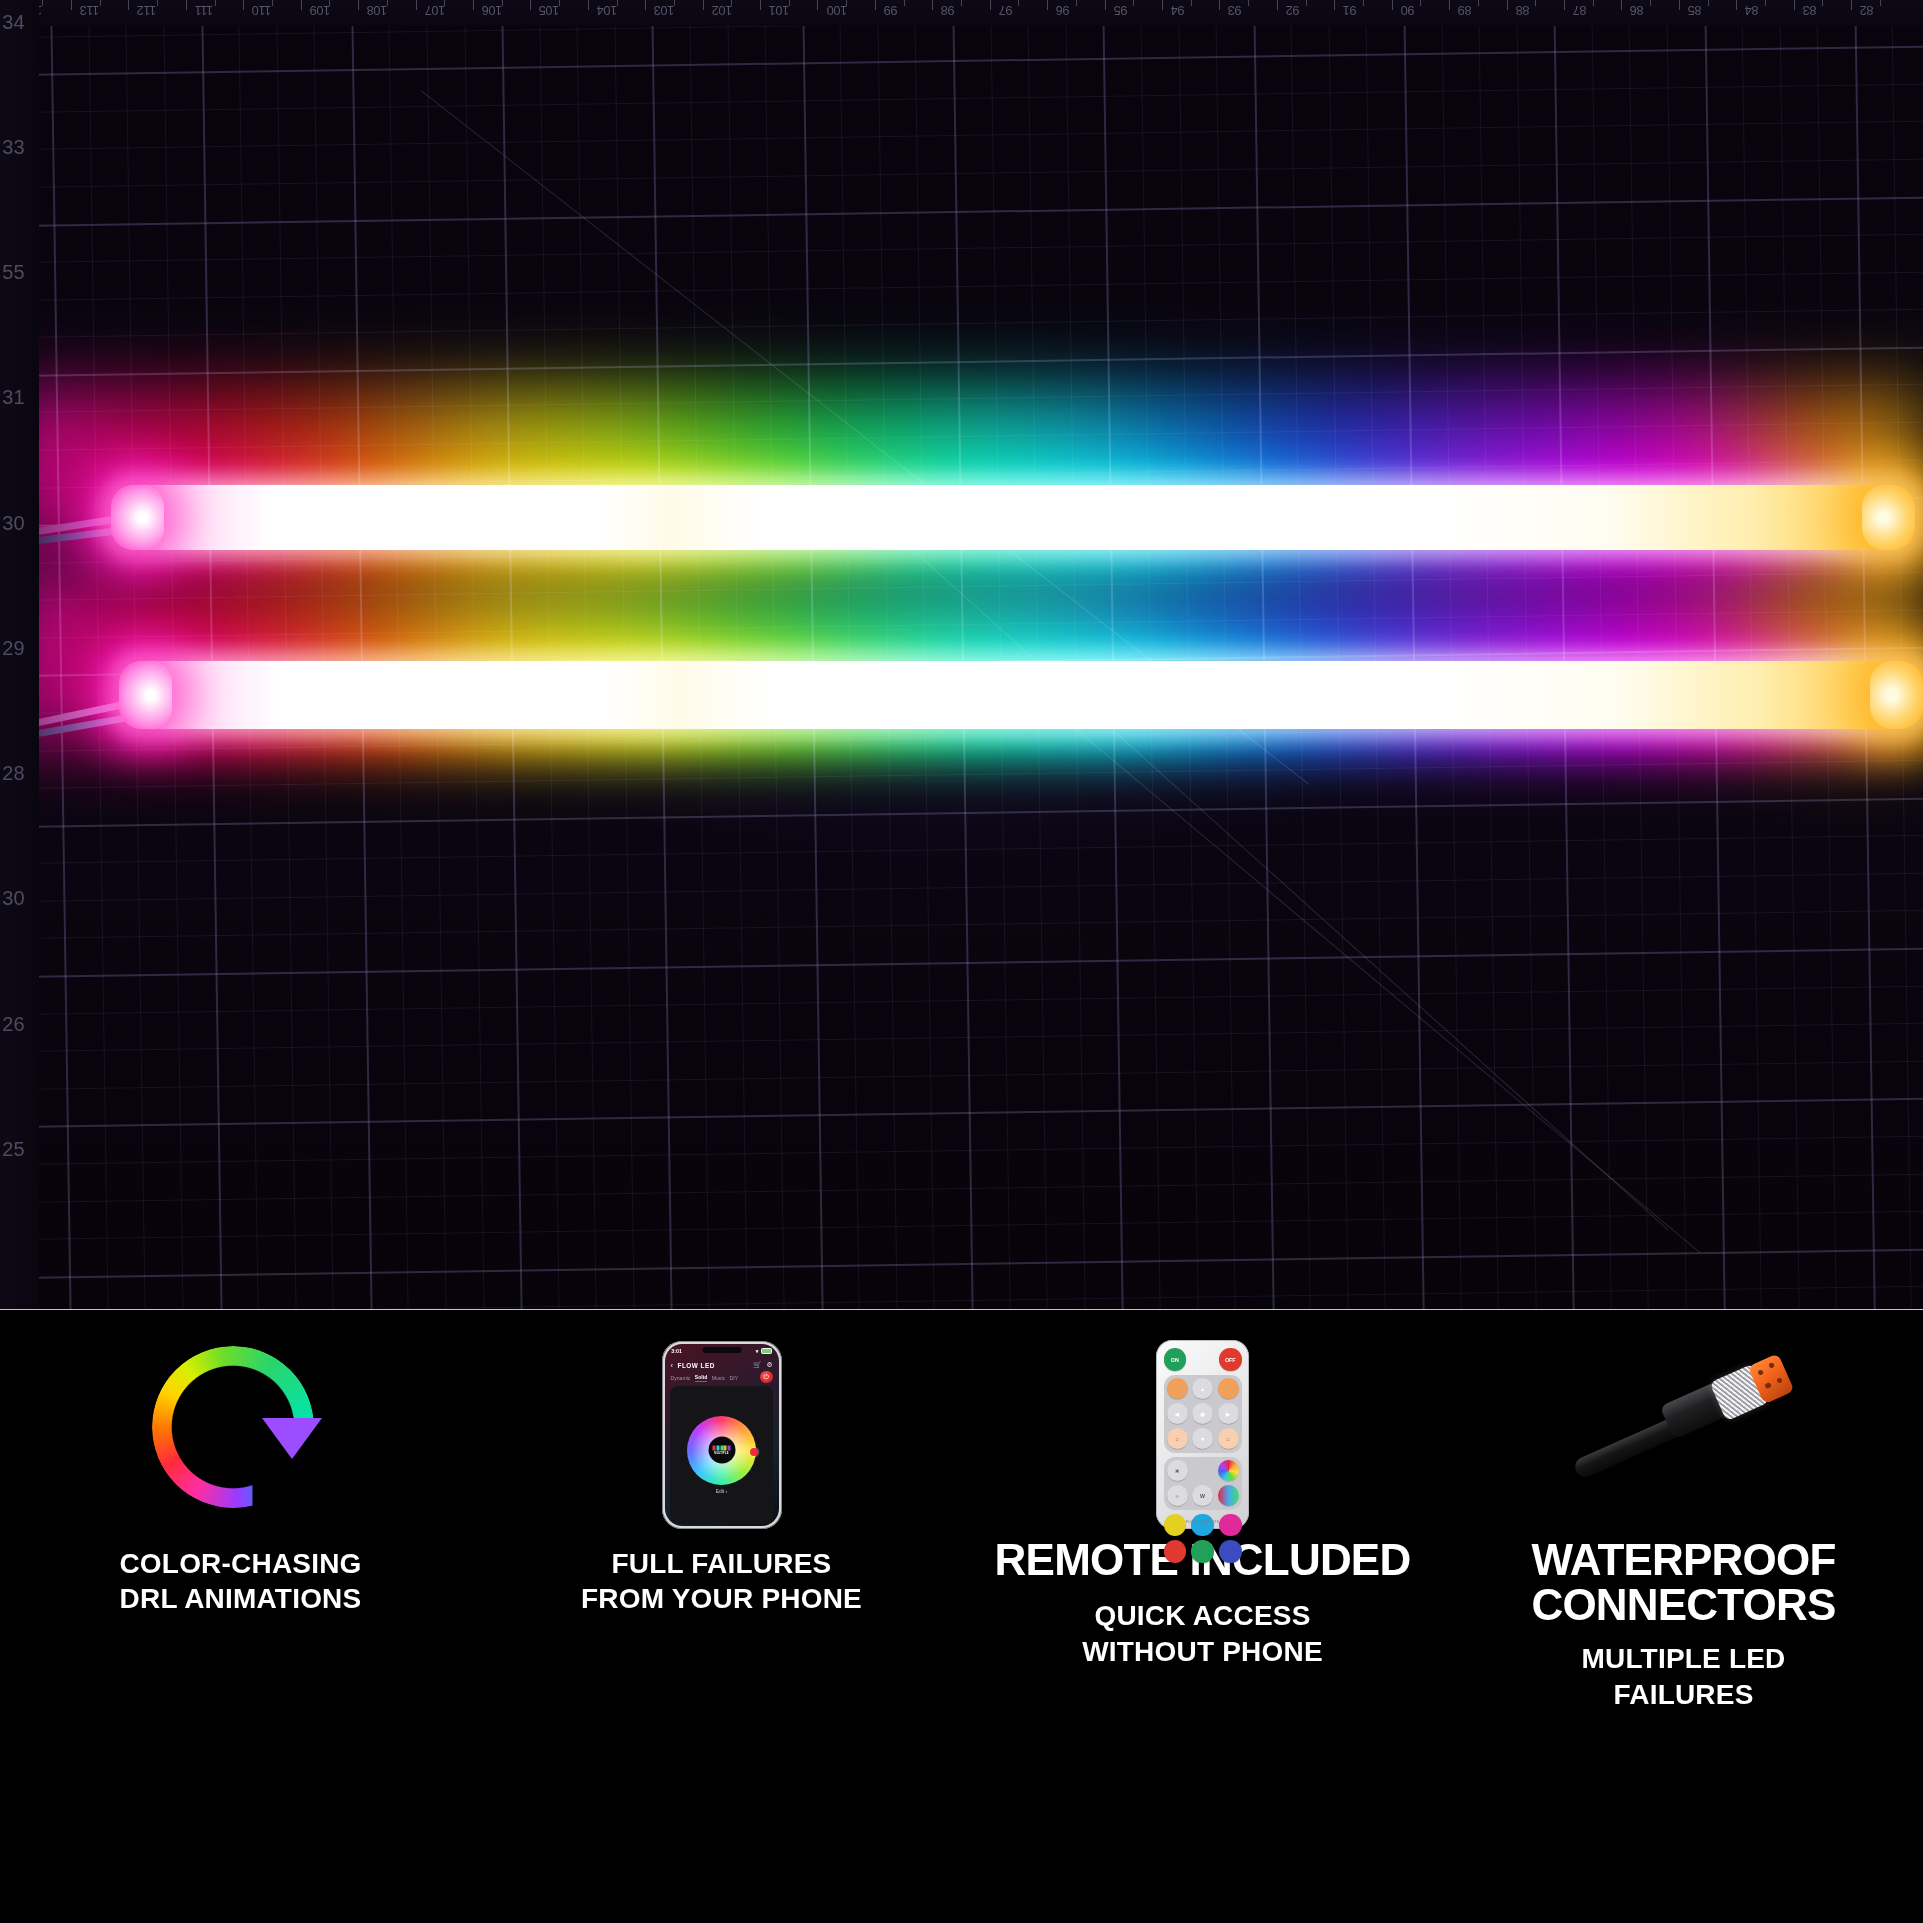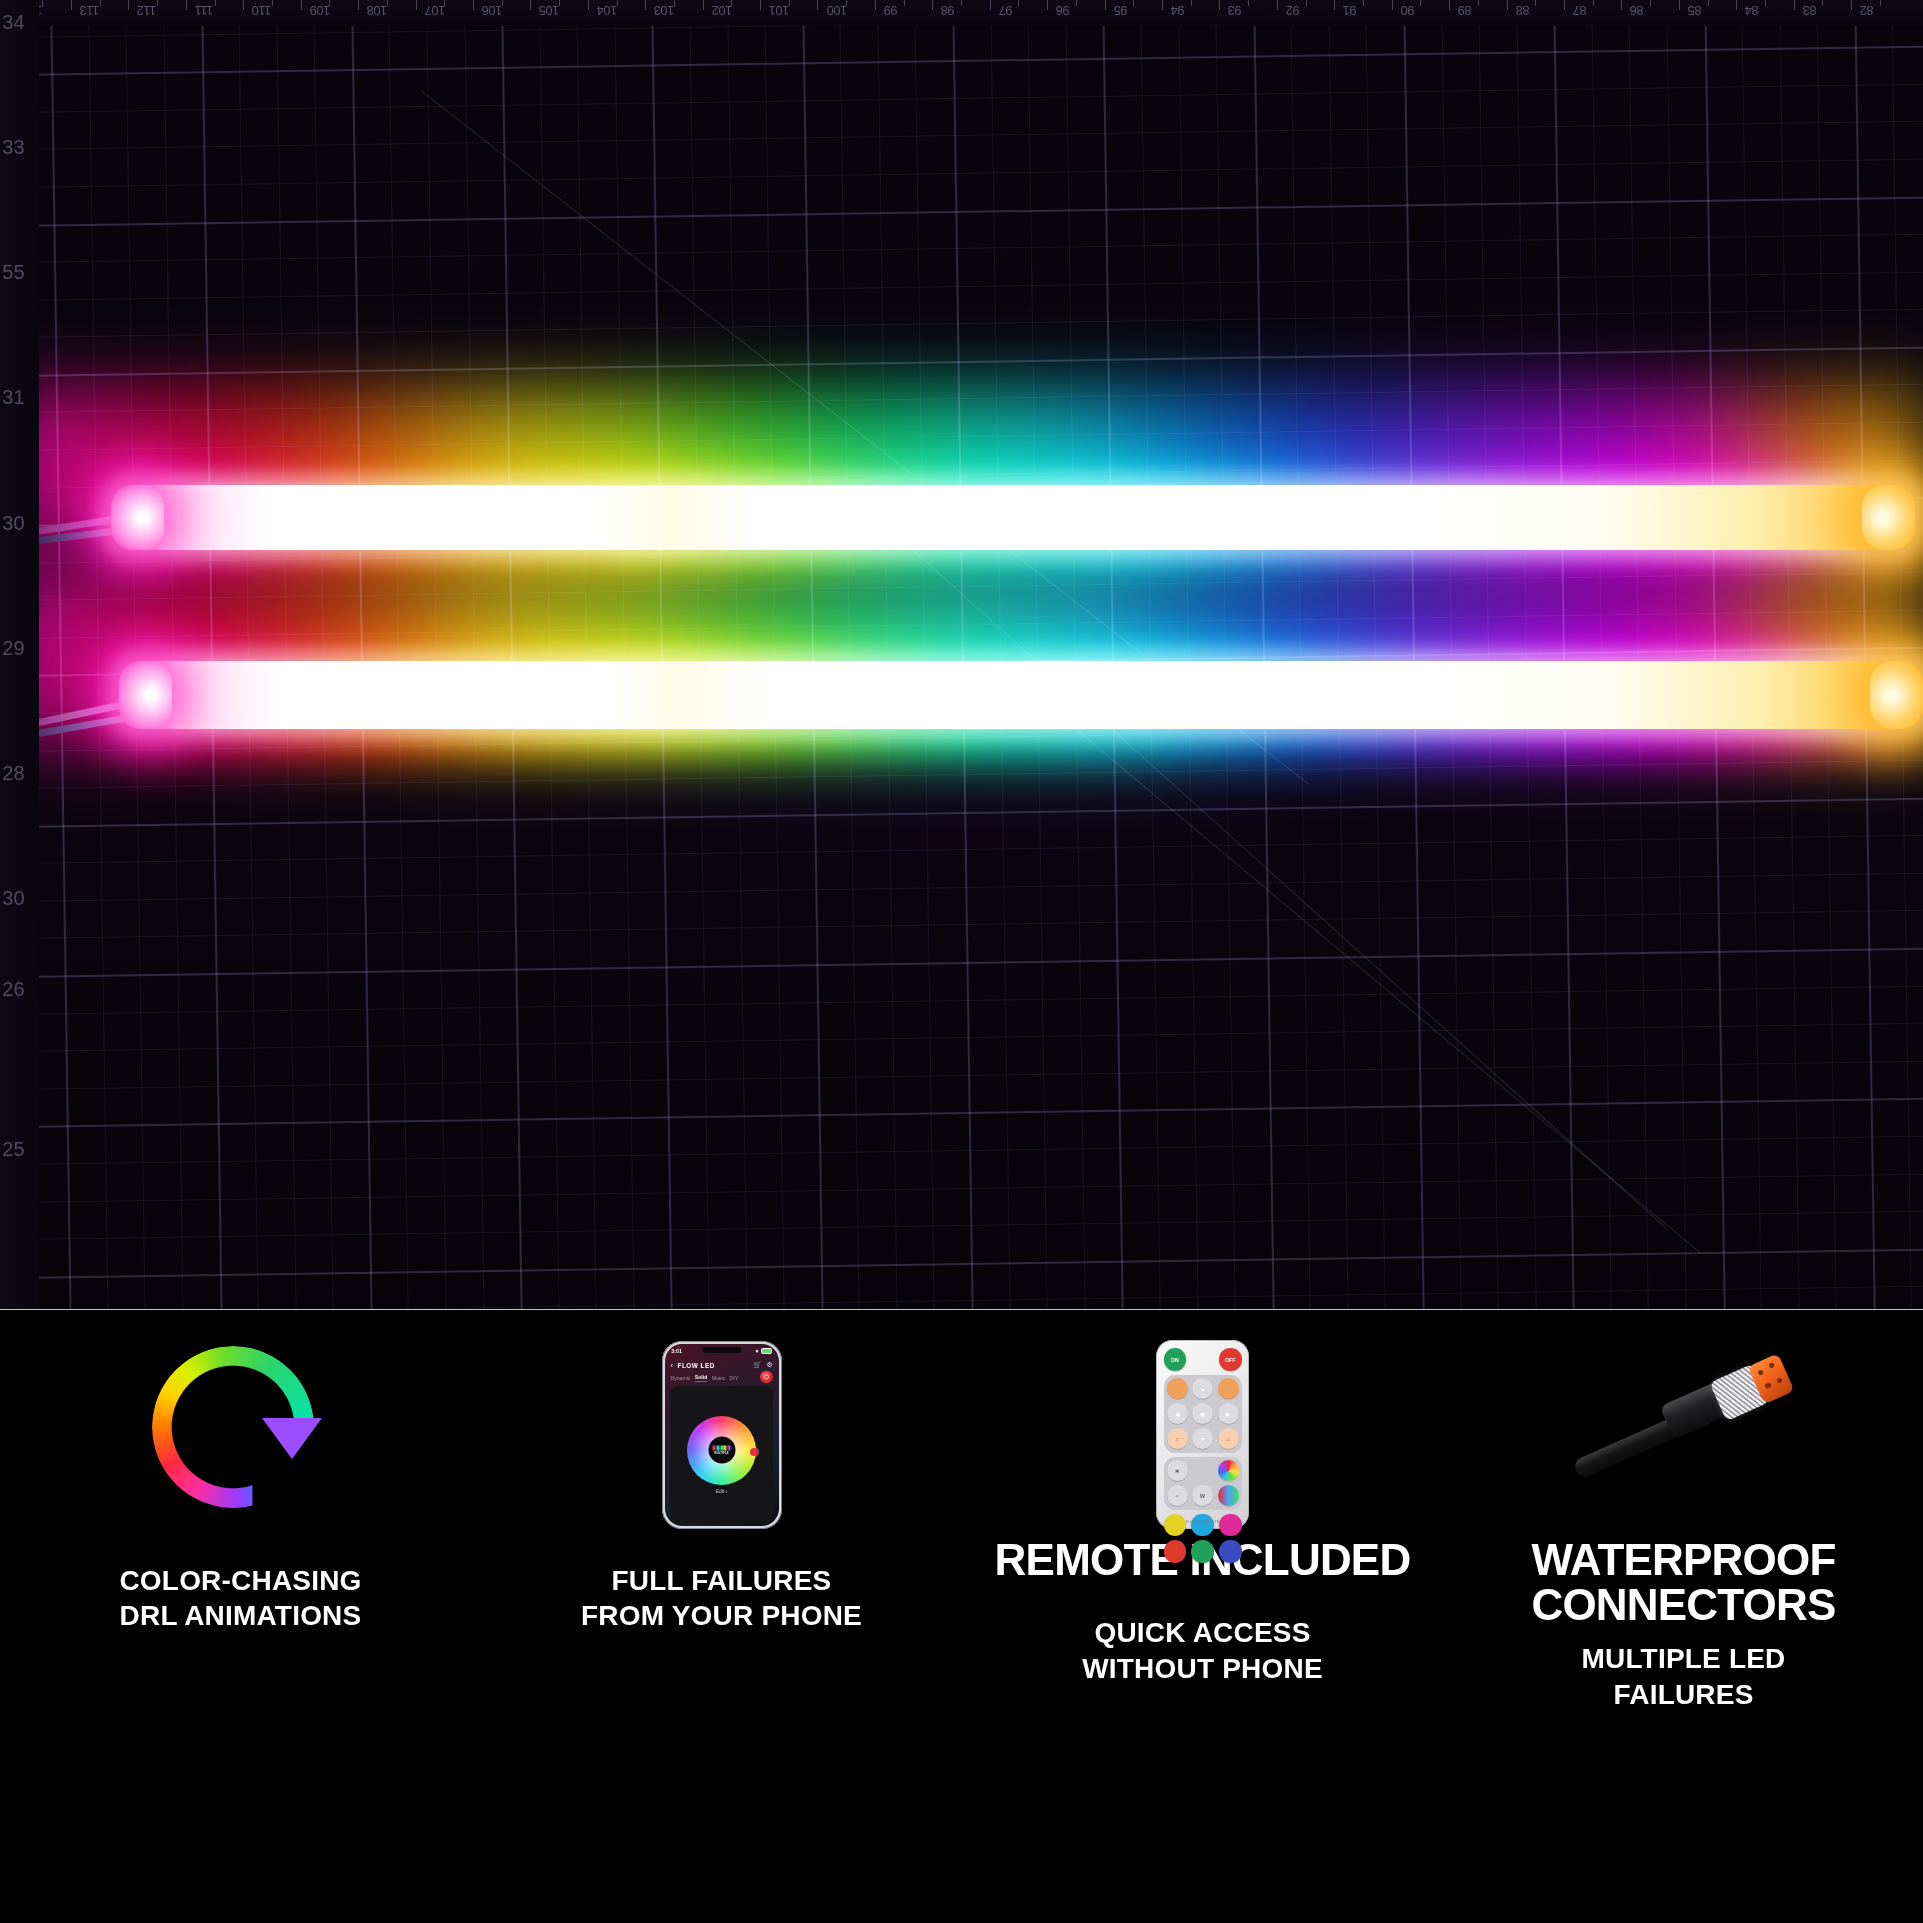--- a/index.html
+++ b/index.html
@@ -75,21 +75,21 @@
   
   #features{position:absolute;left:0;top:1309px;width:1924px;height:615px;background:#000;
     border-top:1.5px solid rgba(230,230,240,.85);
     display:flex;}
   .feature{flex:1;position:relative;display:flex;flex-direction:column;align-items:center;
     padding-top:28.6px;}
   .ficon{height:192px;display:flex;align-items:center;justify-content:center;width:100%;}
   .ftitle{color:#fff;font-weight:bold;font-size:44px;line-height:1.02;text-align:center;
     letter-spacing:-0.8px;margin-top:7.5px;}
   .fsub{color:#fff;font-weight:bold;font-size:28px;line-height:1.28;text-align:center;
-    margin-top:32px;letter-spacing:0.2px;}
+    margin-top:15px;letter-spacing:0.2px;}
 
   
   .wheel-wrap{position:relative;width:177px;height:177px;}
   .wheel{position:absolute;left:0;top:0;width:162px;height:162px;border-radius:50%;
     background:conic-gradient(from 90deg,
       #00e5b0 0deg, #19d3ff 38deg, #2f7dff 62deg,
       #9a3bff 86deg, #ff2ea0 120deg, #ff2b3c 150deg,
       #ff7a00 180deg, #ffd400 208deg, #d8f000 232deg,
       #6ddd2a 262deg, #2bd46a 300deg, #00e5b0 360deg);
     -webkit-mask:radial-gradient(circle, transparent 53%, #000 54%);
@@ -401,21 +401,21 @@
       </div>
     <div class="ruler-left" id="ruler-left">
         <div class="rl-num" style="top: 10.5px;">34</div>
         <div class="rl-num" style="top: 136px;">33</div>
         <div class="rl-num" style="top: 261px;">55</div>
         <div class="rl-num" style="top: 386px;">31</div>
         <div class="rl-num" style="top: 512px;">30</div>
         <div class="rl-num" style="top: 637px;">29</div>
         <div class="rl-num" style="top: 762px;">28</div>
         <div class="rl-num" style="top: 887px;">30</div>
-        <div class="rl-num" style="top: 978px;">26</div>
+        <div class="rl-num" style="top: 1013px;">26</div>
         <div class="rl-num" style="top: 1138px;">25</div>
       </div>
 
   </div>
 
   <div id="features">
 
     <div class="feature">
       <div class="ficon">
         <div class="wheel-wrap">

